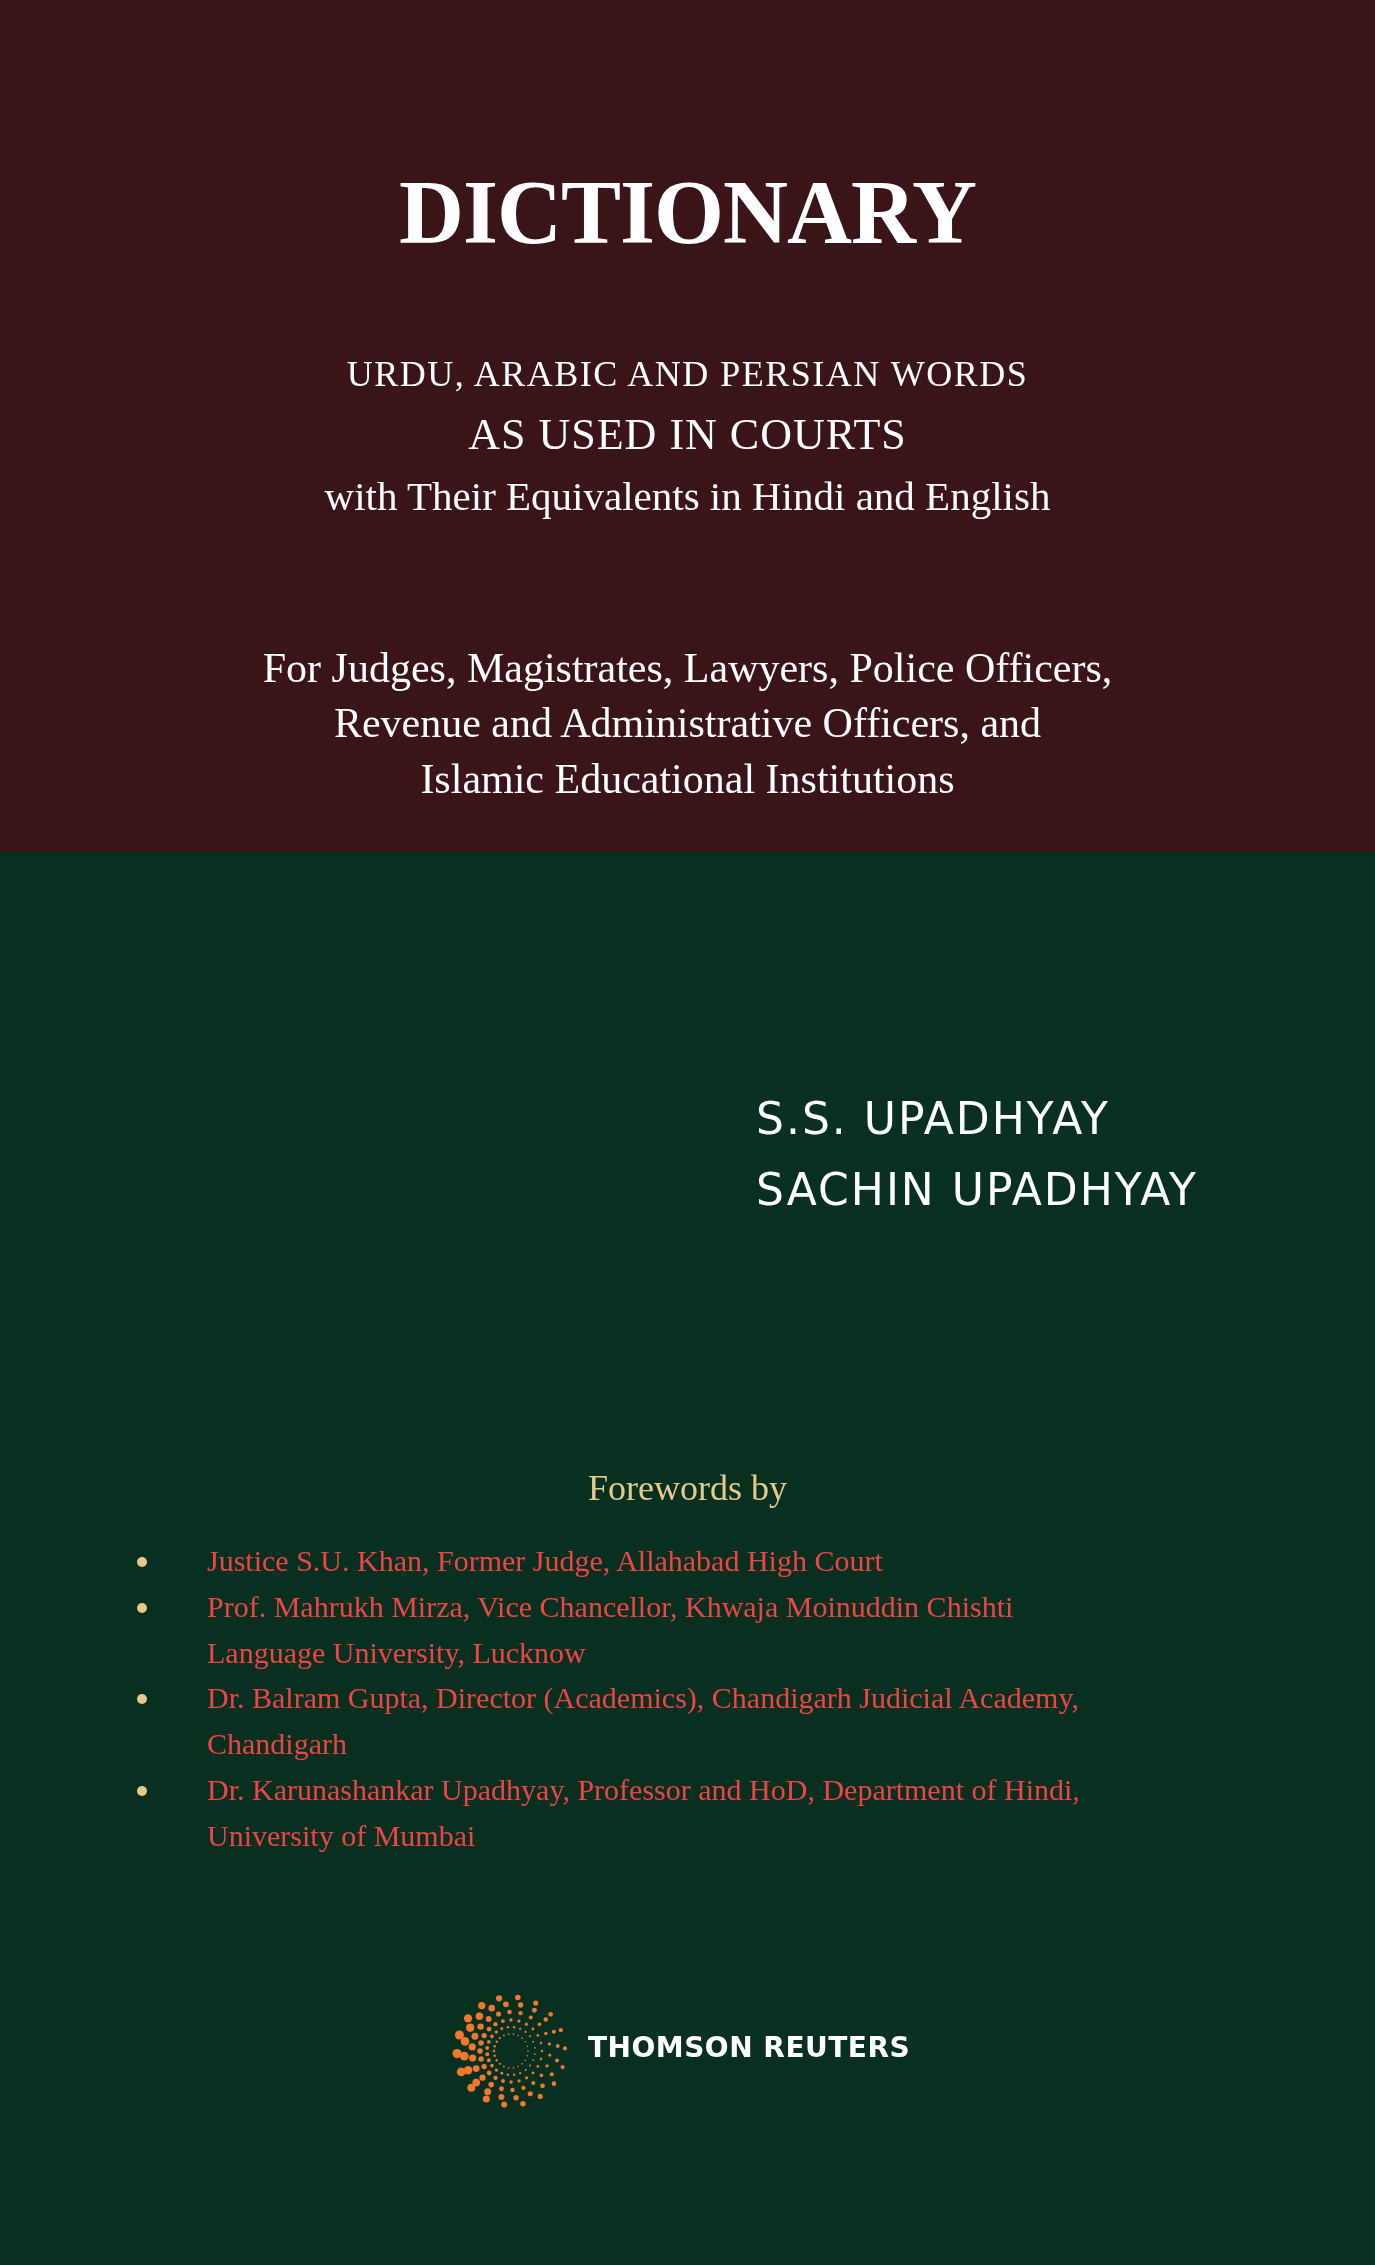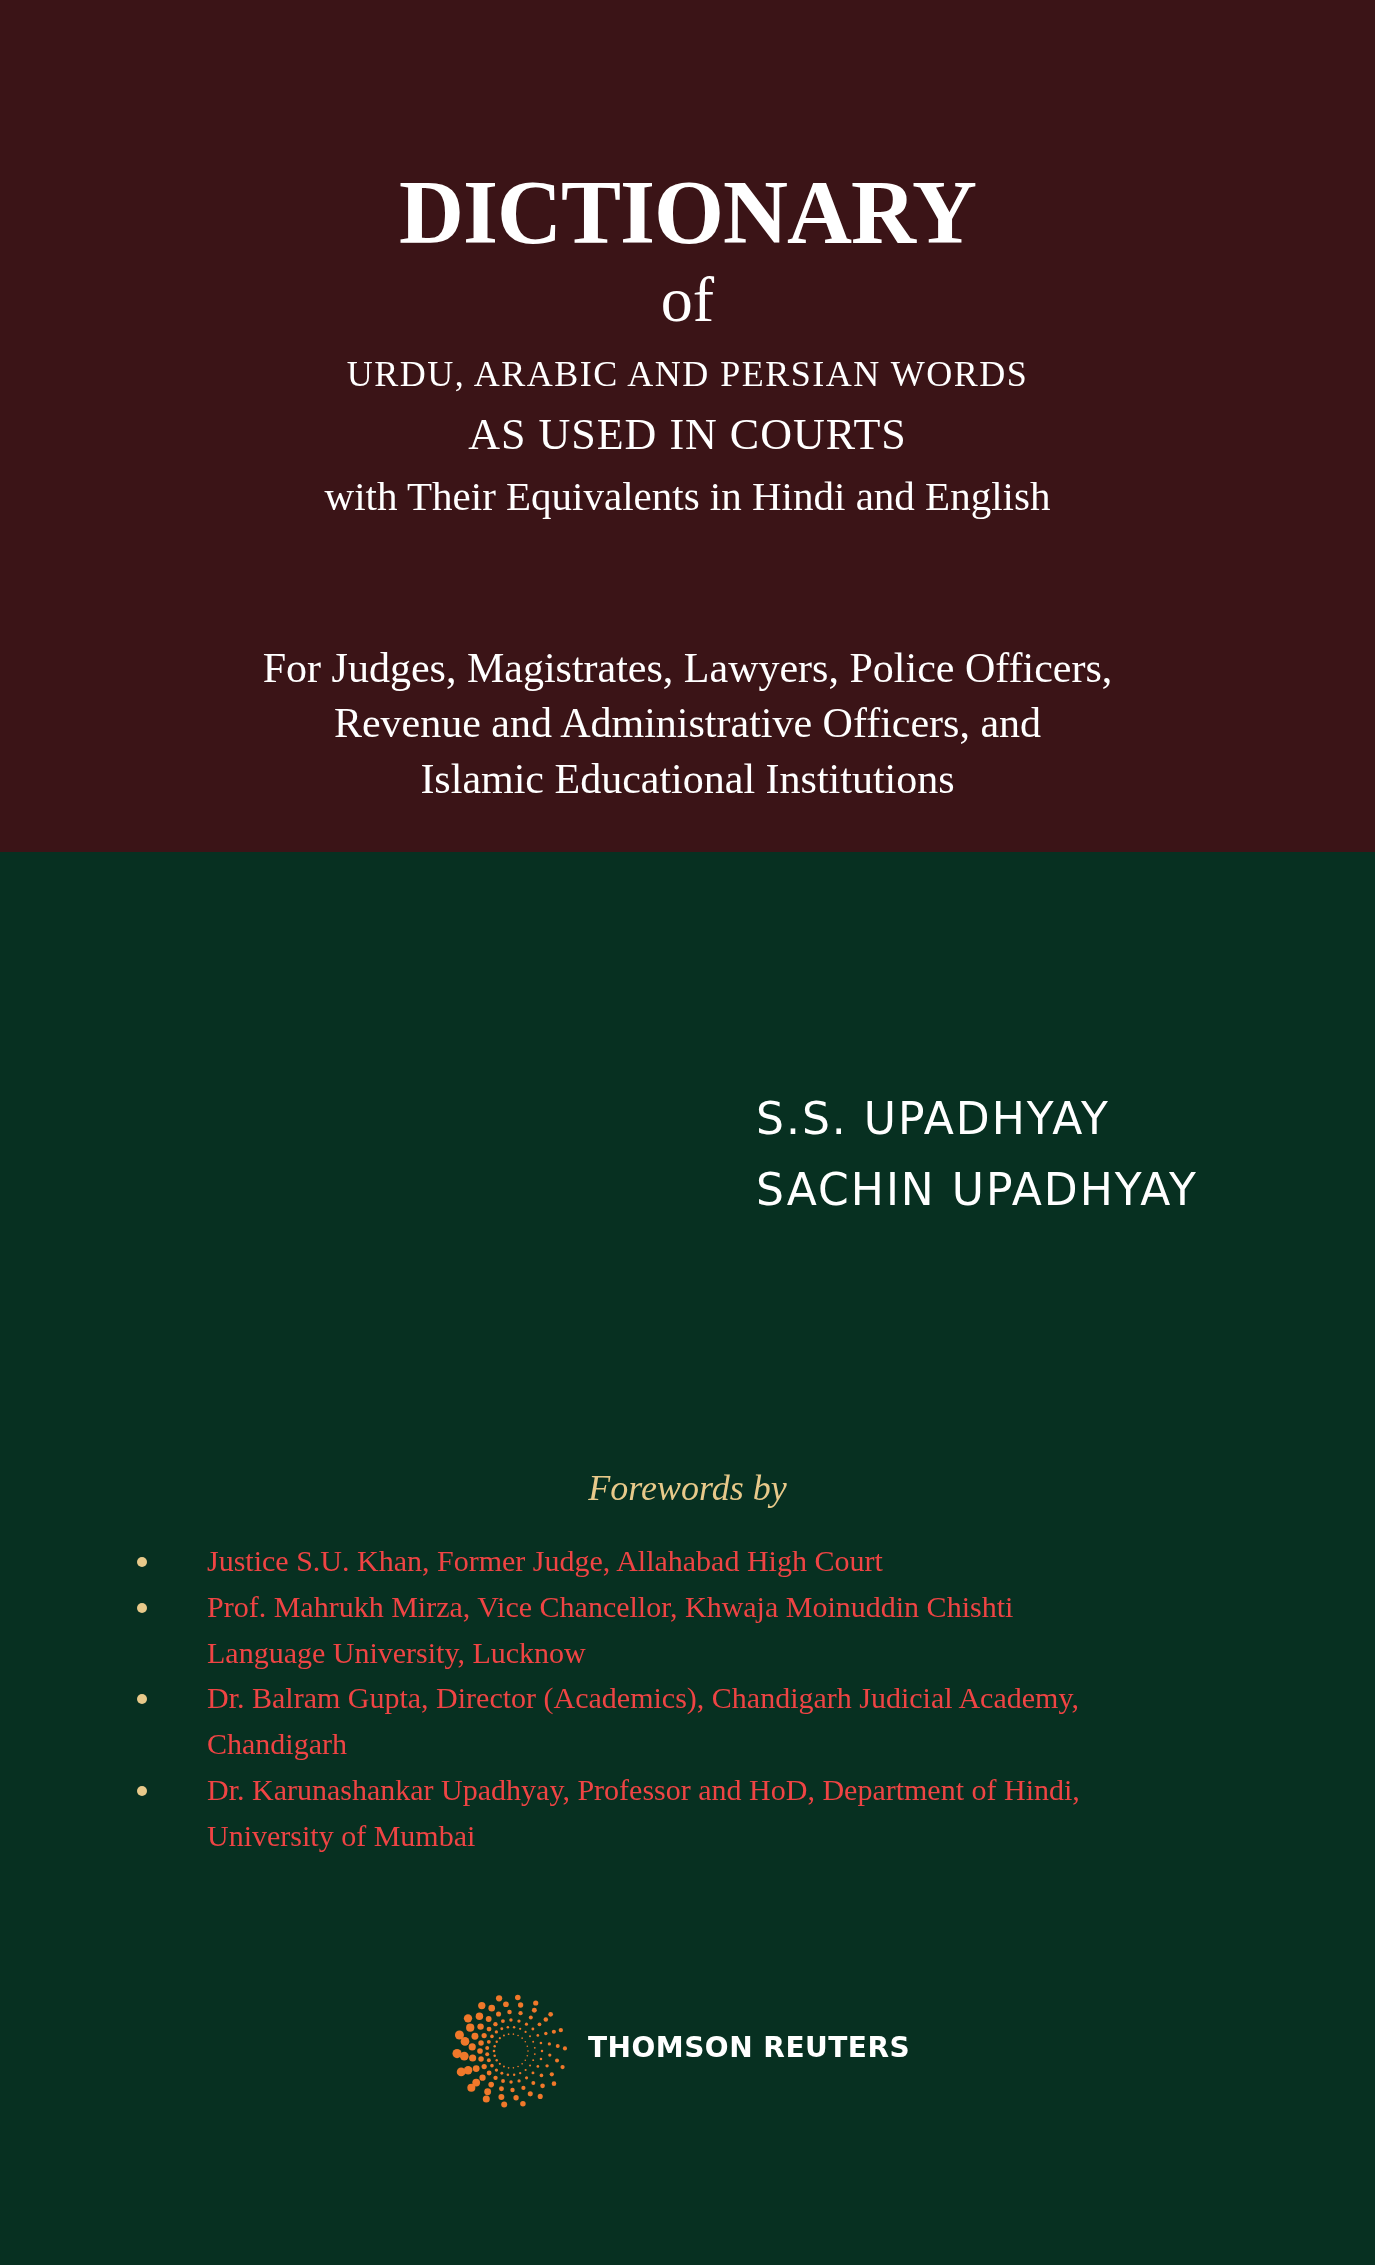--- a/index.html
+++ b/index.html
@@ -15,37 +15,36 @@
   .sub3 { top:476px; font-size:41px; }
   .aud { font-size:42px; }
   .aud1 { top:647px; }
   .aud2 { top:702px; }
   .aud3 { top:758px; }
   .authors { position:absolute; left:756px; top:1083px; color:#ffffff;
              font-family:"DejaVu Sans", "Liberation Sans", sans-serif; font-size:44px; line-height:71px;
              letter-spacing:2px; white-space:nowrap; }
   .authors div { height:71px; }
   .forewords-heading { position:absolute; left:0; width:1375px; top:1470px; text-align:center;
-             font-family:"Liberation Serif", serif; font-style:italic; font-size:36px; color:#e8c98a; line-height:1; }
+             font-family:"Liberation Serif", serif; font-size:36px; color:#e8c98a; line-height:1; }
   .forewords-list { position:absolute; left:0; top:1538px; width:1375px; margin:0; padding:0; list-style:none;
              font-family:"Liberation Serif", serif; font-size:30px; color:#ef4444; line-height:45.8px; }
   .forewords-list li { position:relative; padding-left:207px; white-space:nowrap; }
   .bullet { position:absolute; left:137px; top:19px; width:10px; height:10px; border-radius:50%; background:#e8c98a; }
   .logo { position:absolute; left:452px; top:1992px; display:flex; align-items:center; }
   .logo svg { display:block; }
   .logo-text { position:absolute; left:136px; top:42px; white-space:nowrap; color:#ffffff;
                font-family:"DejaVu Sans", "Liberation Sans", sans-serif; font-weight:bold; font-size:28px;
                letter-spacing:0.5px; line-height:1; }
 </style>
 </head>
 <body>
 
 <div class="top-panel">
   <div class="line title">DICTIONARY</div>
-  <div class="line of">of</div>
   <div class="line sub1">URDU, ARABIC AND PERSIAN WORDS</div>
   <div class="line sub2">AS USED IN COURTS</div>
   <div class="line sub3">with Their Equivalents in Hindi and English</div>
   <div class="line aud aud1">For Judges, Magistrates, Lawyers, Police Officers,</div>
   <div class="line aud aud2">Revenue and Administrative Officers, and</div>
   <div class="line aud aud3">Islamic Educational Institutions</div>
 </div>
 
 <div class="bottom-panel"></div>
 

